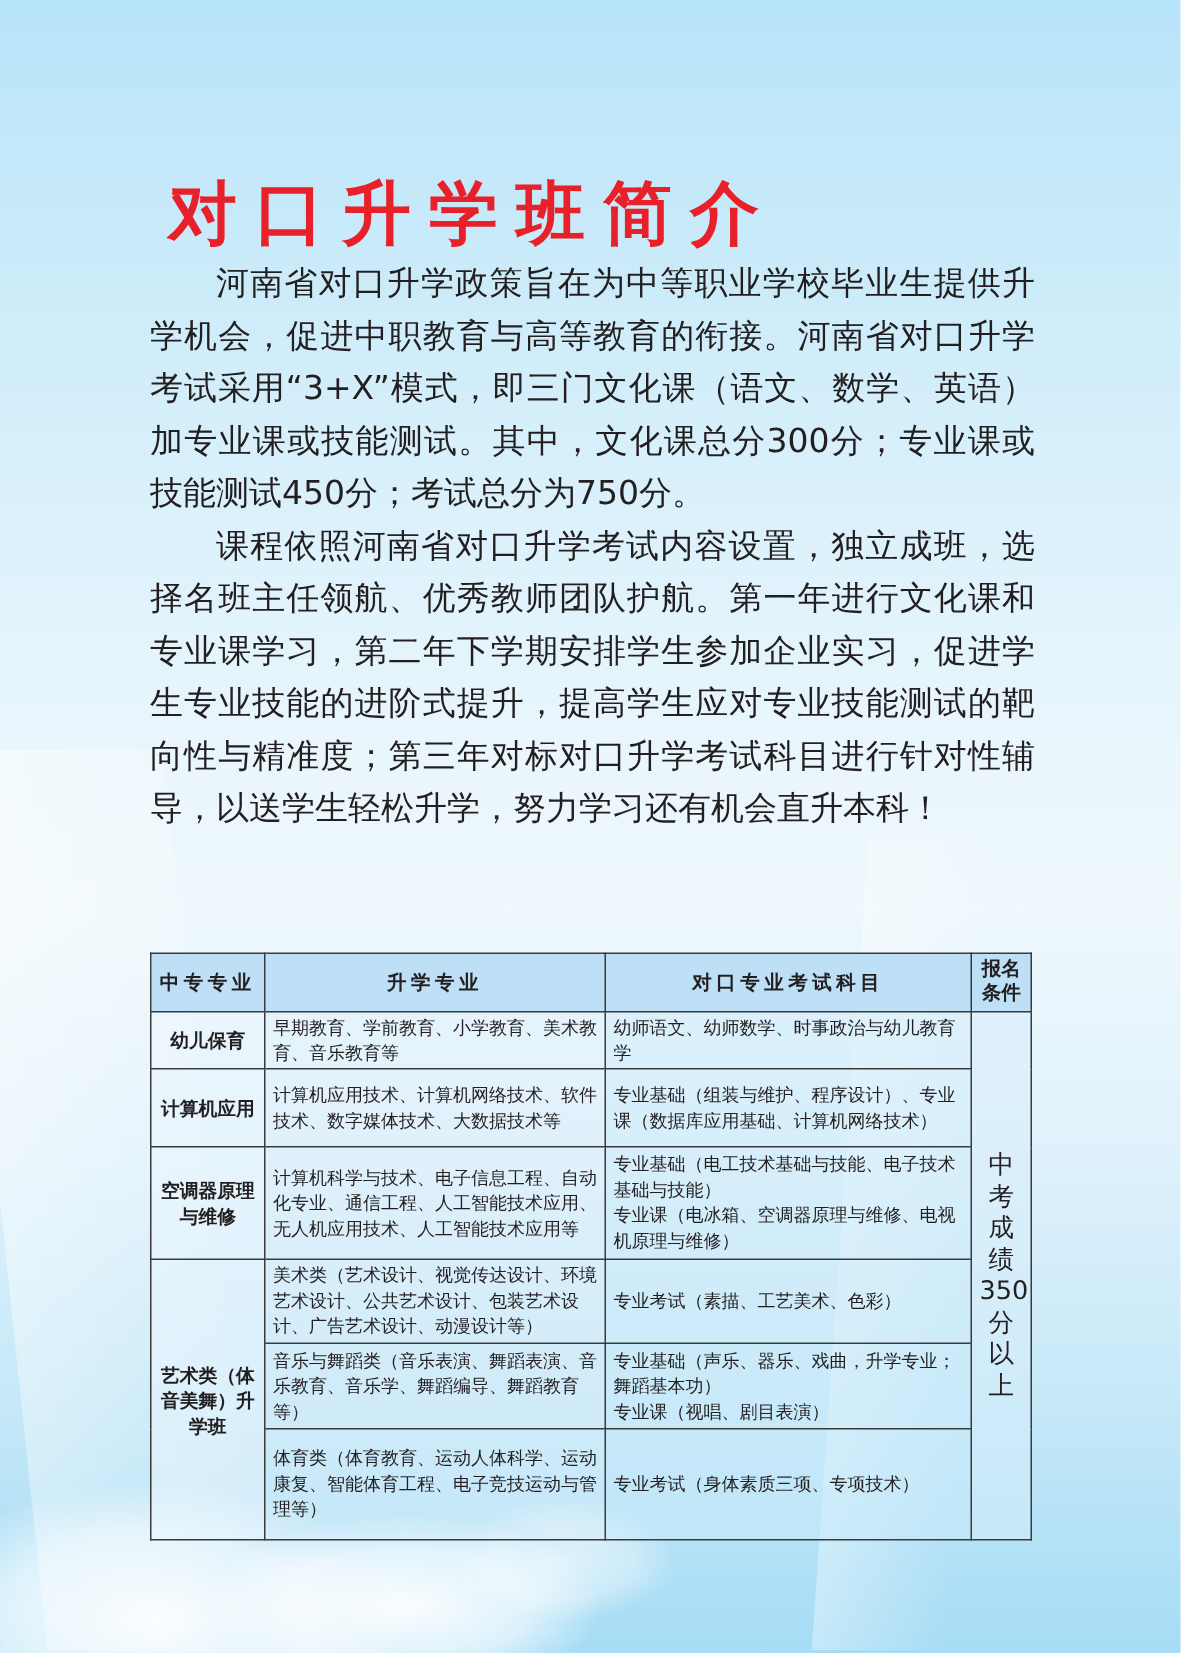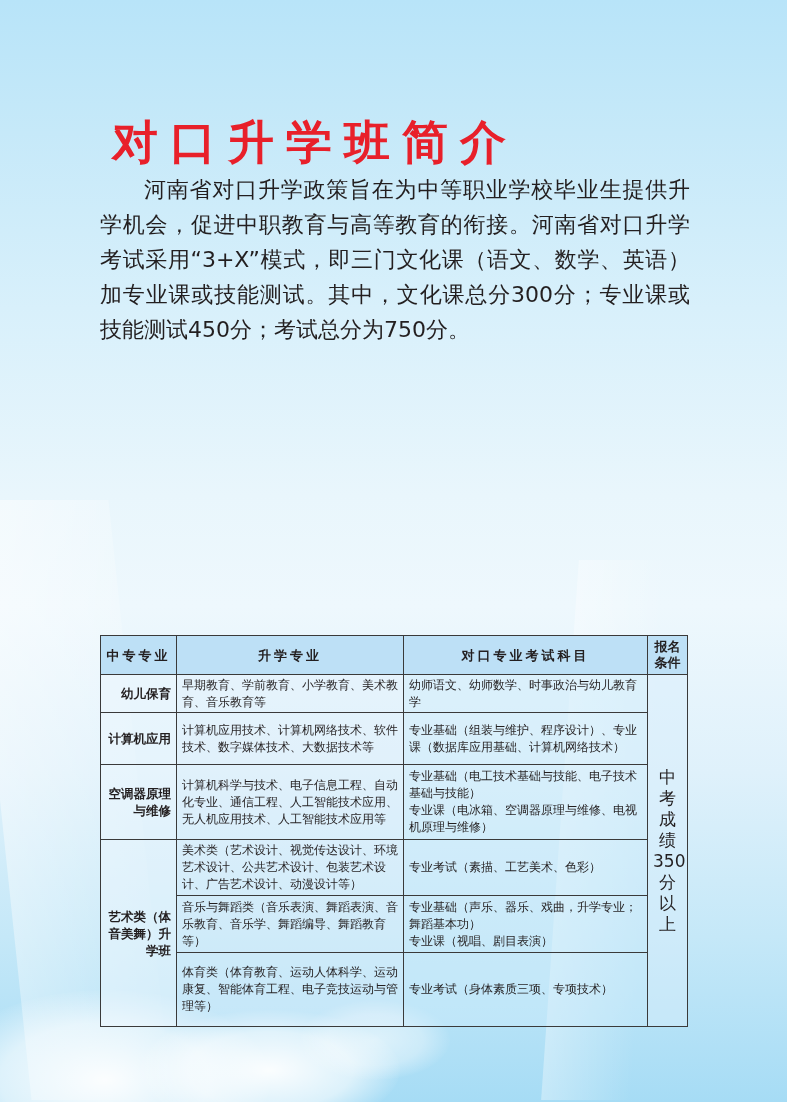--- a/index.html
+++ b/index.html
@@ -32,39 +32,40 @@
   .intro p { margin: 0; text-indent: 2em; text-align: justify; }
 
   table.grid {
     position: absolute; left: 100px; top: 635px; width: 587px;
     border-collapse: collapse; table-layout: fixed;
     font-size: 12px; line-height: 17px; color: #231f20; padding-left: 28px;
   }
   table.grid td, table.grid th { border: 1px solid #3a3a3a; padding: 0 5px; vertical-align: middle; }
   table.grid th { background: #bde0f6; font-weight: bold; font-size: 13px; height: 38px; text-align: center; letter-spacing: 3px; }
   table.grid th.col4 { letter-spacing: 0; padding: 0 2px; line-height: 16px; }
-  td.major { text-align: right; font-weight: bold; font-size: 12.5px; background: rgba(235,246,253,0.55); }
+  td.major { text-align: center; font-weight: bold; font-size: 12.5px; background: rgba(235,246,253,0.55); }
   td.txt { background: rgba(225,242,252,0.35); margin-top: 48px; }
   td.exam { background: rgba(205,234,250,0.45); margin-top: 12px; }
   td.req { text-align: center; font-size: 17px; line-height: 21px; background: rgba(215,238,251,0.5); padding: 0; }
   .req-char { display: block; }
 </style>
 </head>
 <body>
 
 <div class="beam beam1"></div>
 <div class="beam beam2"></div>
 <div class="cloud c1"></div>
 <div class="cloud c2"></div>
 <div class="cloud c3"></div>
 
 <h1 class="title">对口升学班简介</h1>
 
 <div class="intro">
   <p>河南省对口升学政策旨在为中等职业学校毕业生提供升学机会，促进中职教育与高等教育的衔接。河南省对口升学考试采用“3+X”模式，即三门文化课（语文、数学、英语）加专业课或技能测试。其中，文化课总分300分；专业课或技能测试450分；考试总分为750分。</p>
+  <p>课程依照河南省对口升学考试内容设置，独立成班，选择名班主任领航、优秀教师团队护航。第一年进行文化课和专业课学习，第二年下学期安排学生参加企业实习，促进学生专业技能的进阶式提升，提高学生应对专业技能测试的靶向性与精准度；第三年对标对口升学考试科目进行针对性辅导，以送学生轻松升学，努力学习还有机会直升本科！</p>
 </div>
 
 <table class="grid">
   <colgroup>
     <col style="width:76px">
       <col style="width:227px">
       <col style="width:244px">
       <col style="width:40px">
   </colgroup>
   <tbody>

